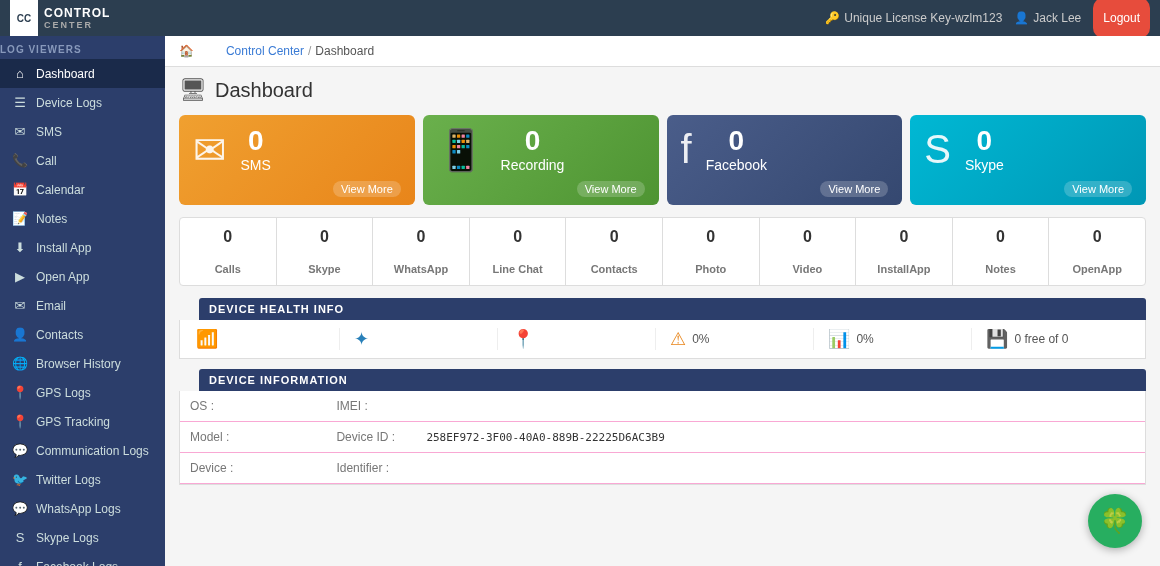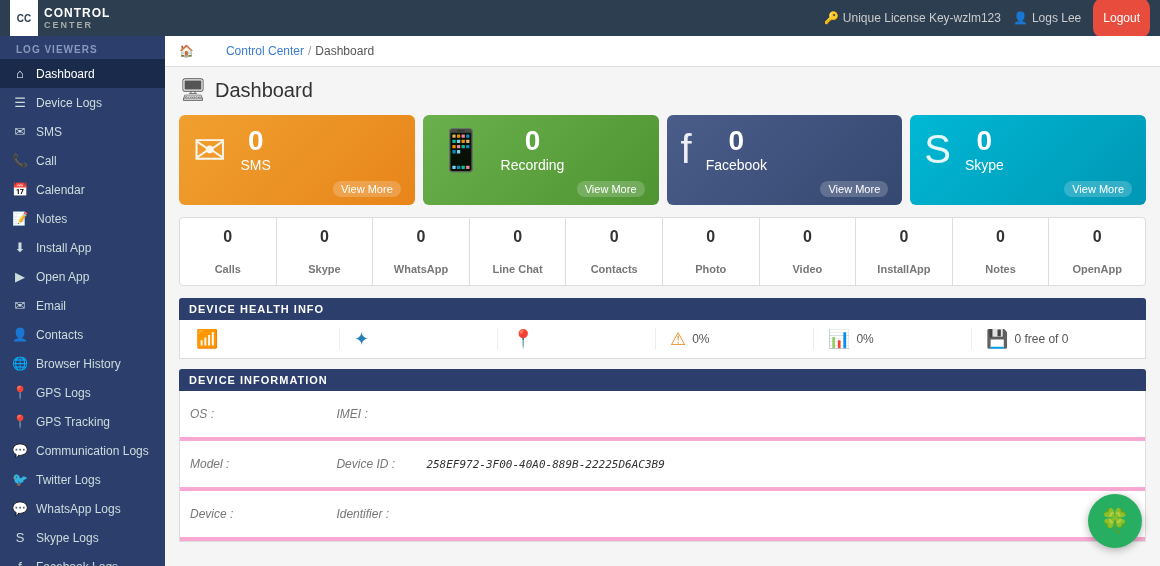--- a/index.html
+++ b/index.html
@@ -44,21 +44,21 @@
       background: #2c3e6b;
       flex-shrink: 0;
       overflow-y: auto;
       display: flex;
       flex-direction: column;
     }
     .sidebar-section-title {
       color: #8899bb;
       font-size: 10px;
       font-weight: bold;
-      padding: 8px 16px 4px;
+      padding: 8px 0 4px;
       letter-spacing: 1px;
     }
     .sidebar-item {
       display: flex;
       align-items: center;
       gap: 8px;
       padding: 7px 12px;
       color: #cdd;
       cursor: pointer;
       font-size: 12px;
@@ -170,20 +170,21 @@
 
     
     .section-header {
       background: #2c3e6b;
       color: #fff;
       padding: 5px 10px;
       font-size: 11px;
       font-weight: bold;
       letter-spacing: 1px;
       border-radius: 3px 3px 0 0;
+      margin-left: 20px;
     }
     .device-health-bar {
       display: flex;
       align-items: center;
       background: #fff;
       border: 1px solid #ddd;
       border-top: none;
       padding: 8px 16px;
       gap: 0;
       margin-bottom: 10px;
@@ -209,25 +210,24 @@
     .device-info-table {
       background: #fff;
       border: 1px solid #ddd;
       border-top: none;
     }
     .device-info-table table {
       width: 100%;
       border-collapse: collapse;
     }
     .device-info-table td {
-      padding: 16px 10px;
+      padding: 8px 10px;
       font-size: 12px;
       color: #444;
-      border-bottom: 4px solid #f9a8d4;
-      font-style: italic;
+      border-bottom: 1px solid #f9a8d4;
     }
     .device-info-table td.label {
       color: #777;
       width: 90px;
     }
     .device-info-table td.value-dark {
       font-family: monospace;
       font-size: 11px;
       color: #333;
     }
@@ -265,21 +265,21 @@
       <div class="logo-sub">CENTER</div>
     </div>
   </div>
   <div class="topbar-right">
     <span>
       <span>🔑</span>
       <span>Unique License Key-wzlm123</span>
     </span>
     <span>
       <span>👤</span>
-      <span>Logs Lee</span>
+      <span>Jack Lee</span>
     </span>
     <button class="topbar-btn">Logout</button>
   </div>
 </div>
 
 <div class="main-layout">
 
   <div class="sidebar">
     <div class="sidebar-section-title">LOG VIEWERS</div>
     <div id="sidebar-items-container">

